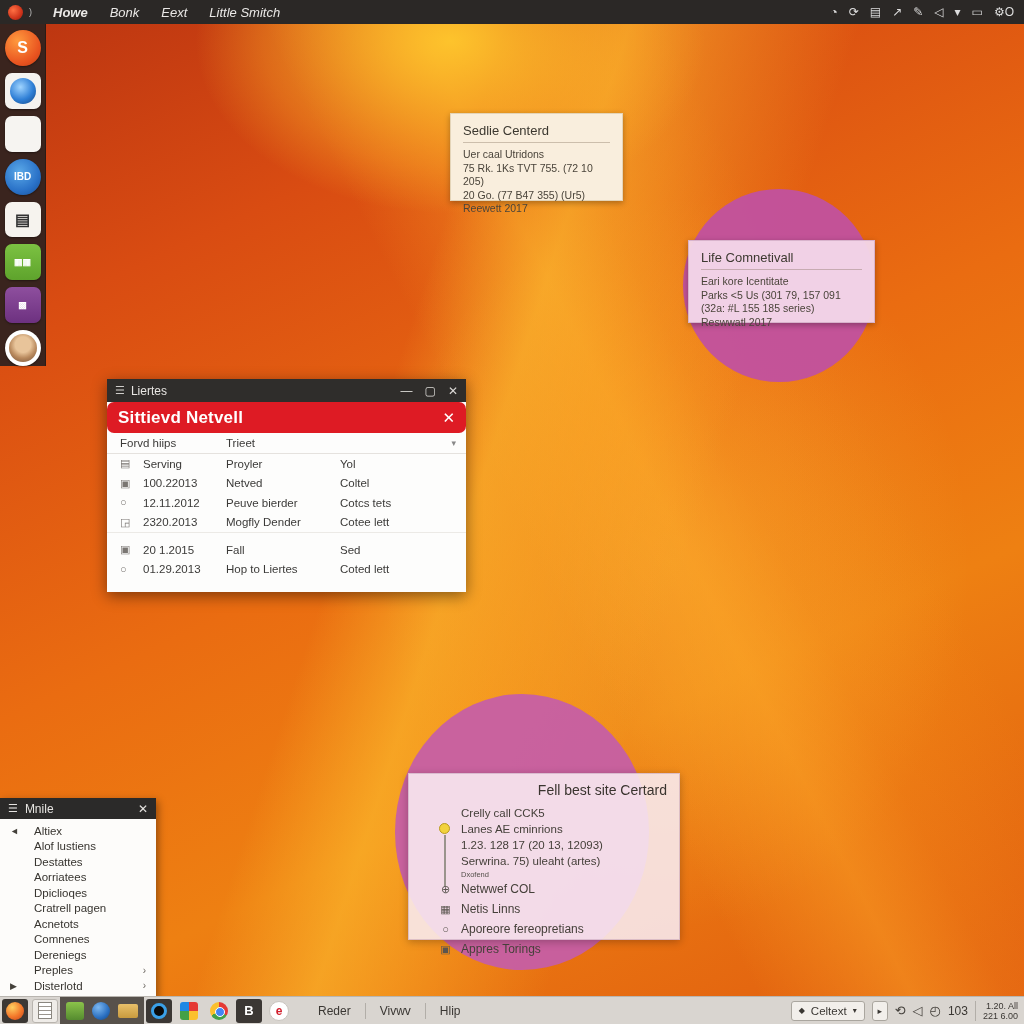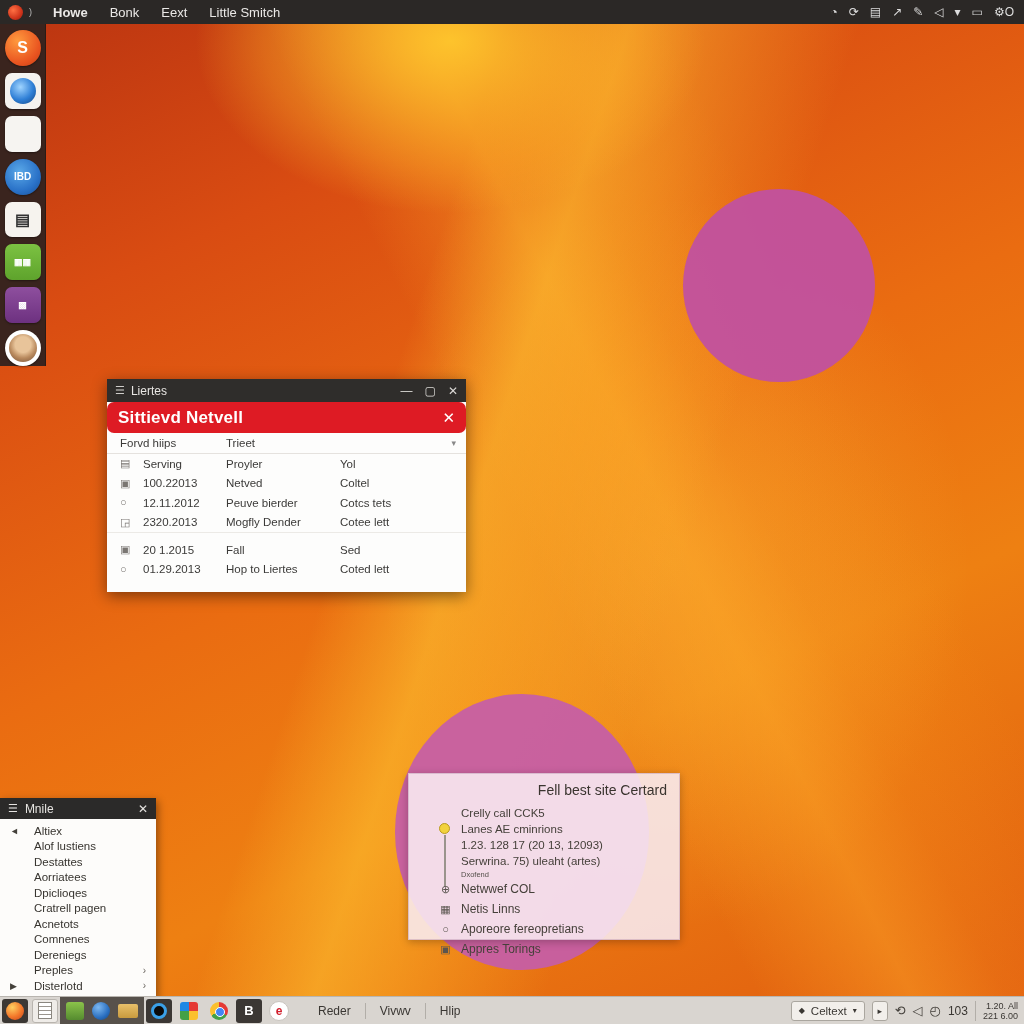--- a/index.html
+++ b/index.html
@@ -13,21 +13,21 @@
       radial-gradient(ellipse 420px 520px at 66% 55%, rgba(250,190,60,.45), transparent 70%),
       linear-gradient(155deg, #b93311 0%, #d94c12 22%, #ea6c11 48%, #ee8012 68%, #df5a0f 100%);
   }
 
   
   .topbar { position:absolute; left:0; top:0; width:1024px; height:24px; background:#2b2826;
     display:flex; align-items:center; color:#eae8e6; font-size:13px; z-index:50; }
   .logo { width:15px; height:15px; border-radius:50%; margin:0 6px 0 8px;
     background:radial-gradient(circle at 35% 35%, #ff7043, #d0341b 60%, #8f1d10); }
   .logo-mark { font-size:9px; color:#bbb; margin-right:10px; }
-  .menu-item { margin:0 11px; cursor:default; }
+  .menu-item { margin:0 11px; cursor:default;font-style:italic; }
   .menu-item.first { font-weight:bold; }
   .topbar-right { margin-left:auto; display:flex; align-items:center; gap:11px; padding-right:10px; }
   .tb-icon { font-size:12px; color:#ddd; }
 
   
   .launcher { position:absolute; left:0; top:24px; width:46px; height:342px; background:#3a241e;
     display:flex; flex-direction:column; align-items:center; padding-top:6px; gap:7px; z-index:40;
     border-right:1px solid rgba(0,0,0,.25); }
   .l-tile { width:36px; height:36px; border-radius:7px; display:flex; align-items:center; justify-content:center;
     font-weight:bold; color:#fff; font-size:16px; box-shadow:0 1px 2px rgba(0,0,0,.4); }
@@ -176,21 +176,35 @@
     <div class="l-tile t6">▦▦</div>
     <div class="l-tile t7">▩</div>
     <div class="l-tile t8">
         <div class="face"></div>
       </div>
   </div>
 
   <div class="circle-right"></div>
   <div class="circle-bottom"></div>
 
-
+  <div class="note note-top">
+    <div class="note-title">Sedlie Centerd</div>
+    <div class="note-line">Uer caal Utridons</div>
+    <div class="note-line">75 Rk. 1Ks TVT 755. (72 10 205)</div>
+    <div class="note-line">20 Go. (77 B47 355) (Ur5)</div>
+    <div class="note-line">Reewett 2017</div>
+  </div>
+
+  <div class="note note-right">
+    <div class="note-title">Life Comnetivall</div>
+    <div class="note-line">Eari kore Icentitate</div>
+    <div class="note-line">Parks &lt;5 Us (301 79, 157 091</div>
+    <div class="note-line">(32a: #L 155 185 series)</div>
+    <div class="note-line">Reswwatl 2017</div>
+  </div>
 
   <div class="win">
     <div class="win-titlebar">
       <span class="win-title-icon">☰</span>
       <span>Liertes</span>
       <span class="win-controls">
         <span>—</span>
         <span>▢</span>
         <span>✕</span>
       </span>

